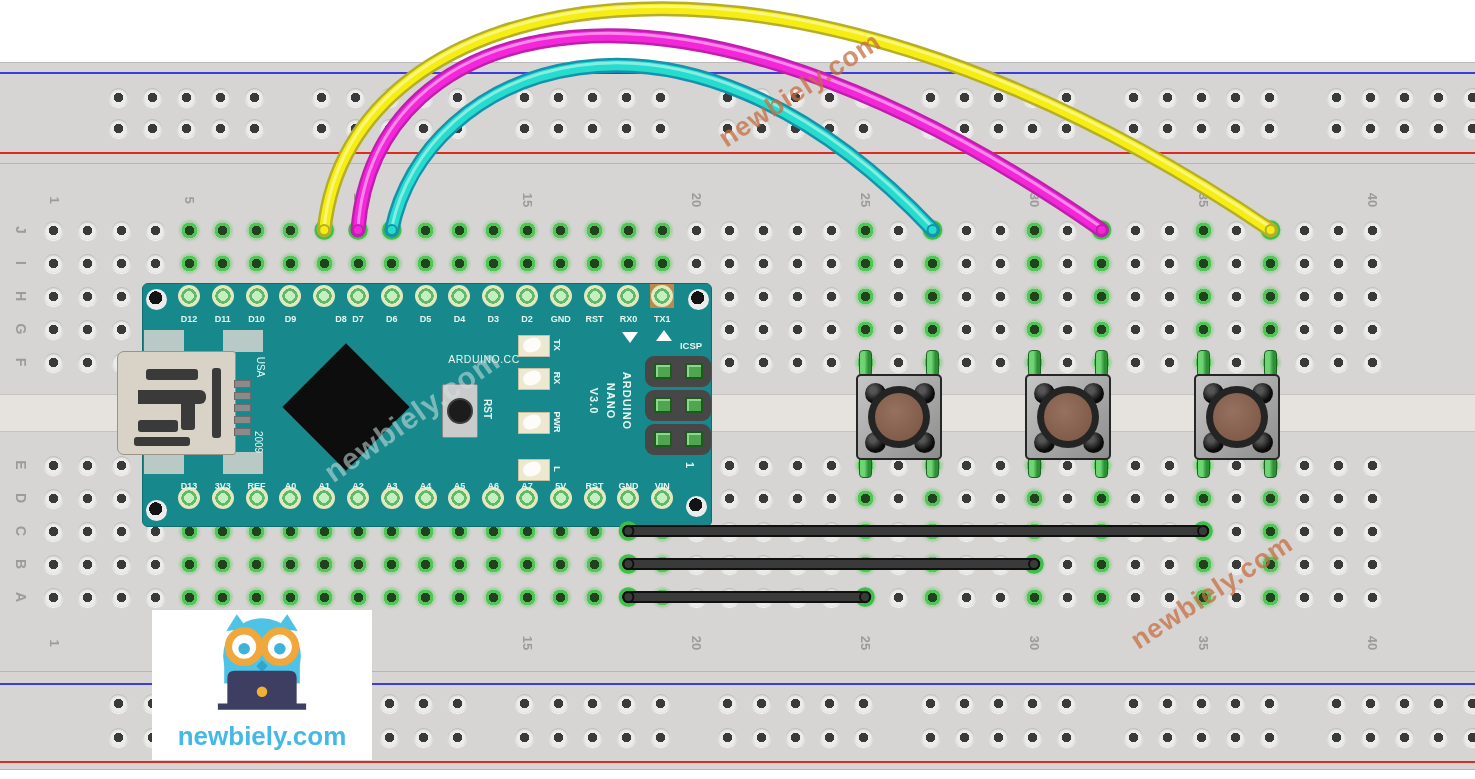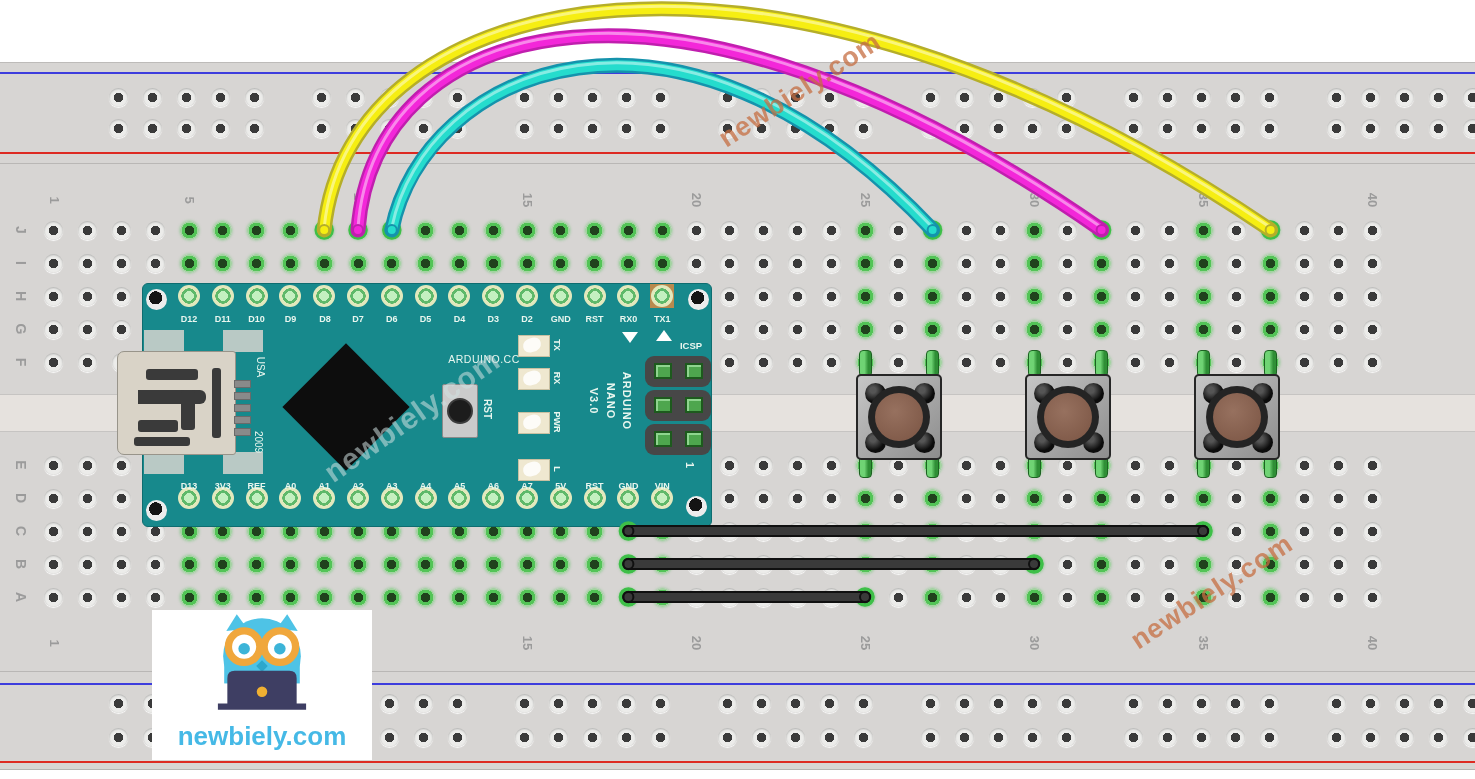--- a/index.html
+++ b/index.html
@@ -775,21 +775,21 @@
     <div class="bblabel" style="left: 10px; top: 586px; font-size: 14px;">A</div>
     <div class="pad" style="left: 178px; top: 285px; z-index: 4;"></div>
     <div class="pinlabel" style="left: 189px; top: 319px; z-index: 5;">D12</div>
     <div class="pad" style="left: 211.8px; top: 285px; z-index: 4;"></div>
     <div class="pinlabel" style="left: 222.8px; top: 319px; z-index: 5;">D11</div>
     <div class="pad" style="left: 245.6px; top: 285px; z-index: 4;"></div>
     <div class="pinlabel" style="left: 256.6px; top: 319px; z-index: 5;">D10</div>
     <div class="pad" style="left: 279.4px; top: 285px; z-index: 4;"></div>
     <div class="pinlabel" style="left: 290.4px; top: 319px; z-index: 5;">D9</div>
     <div class="pad" style="left: 313.2px; top: 285px; z-index: 4;"></div>
-    <div class="pinlabel" style="left: 325px; top: 319px; z-index: 5;">D8</div>
+    <div class="pinlabel" style="left: 341px; top: 319px; z-index: 5;">D8</div>
     <div class="pad" style="left: 347px; top: 285px; z-index: 4;"></div>
     <div class="pinlabel" style="left: 358px; top: 319px; z-index: 5;">D7</div>
     <div class="pad" style="left: 380.8px; top: 285px; z-index: 4;"></div>
     <div class="pinlabel" style="left: 391.8px; top: 319px; z-index: 5;">D6</div>
     <div class="pad" style="left: 414.6px; top: 285px; z-index: 4;"></div>
     <div class="pinlabel" style="left: 425.6px; top: 319px; z-index: 5;">D5</div>
     <div class="pad" style="left: 448.4px; top: 285px; z-index: 4;"></div>
     <div class="pinlabel" style="left: 459.4px; top: 319px; z-index: 5;">D4</div>
     <div class="pad" style="left: 482.2px; top: 285px; z-index: 4;"></div>
     <div class="pinlabel" style="left: 493.2px; top: 319px; z-index: 5;">D3</div>

